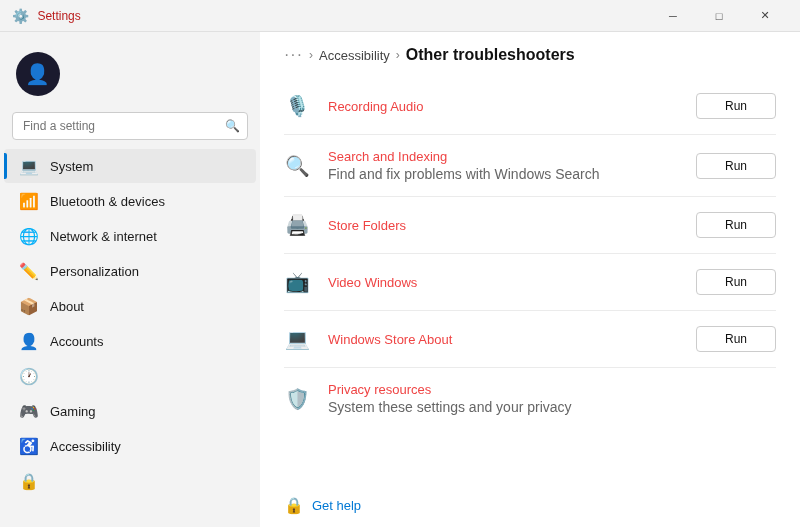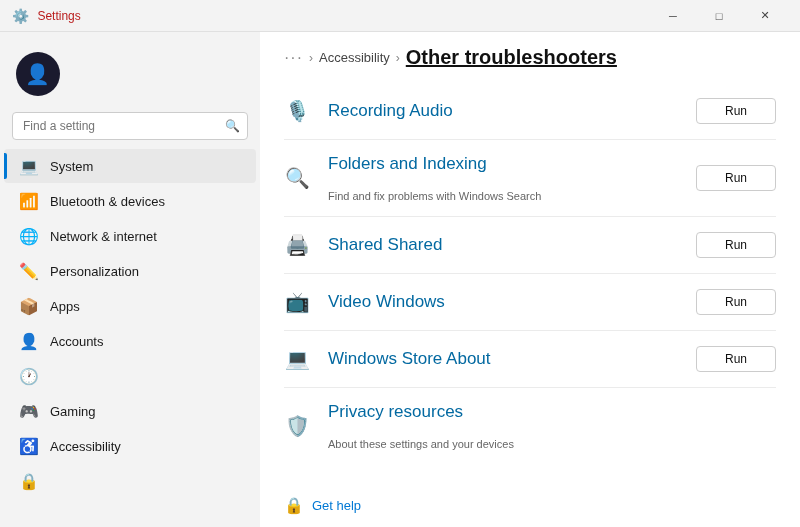--- a/index.html
+++ b/index.html
@@ -155,22 +155,21 @@
       font-size: 12px;
     }
     .breadcrumb-link {
       color: #444;
       cursor: pointer;
       text-decoration: none;
     }
     .breadcrumb-current {
       font-weight: 700;
       color: #111;
-      font-size: 20px;
-      text-decoration: underline;
+      font-size: 16px;
     }
 
     
     .troubleshooter-list {
       flex: 1;
       overflow-y: auto;
       padding: 4px 24px 16px 24px;
     }
 
     .ts-item {
@@ -186,28 +185,28 @@
       width: 28px; height: 28px;
       display: flex; align-items: center; justify-content: center;
       flex-shrink: 0;
       color: #444;
       font-size: 20px;
     }
     .ts-info {
       flex: 1;
     }
     .ts-name {
-      font-size: 17px;
-      color: #0369a1;
+      font-size: 13px;
+      color: #ef4444;
       font-weight: 400;
     }
     .ts-desc {
-      font-size: 11px;
+      font-size: 14px;
       color: #666;
-      margin-top: 16px;
+      margin-top: 2px;
     }
     .ts-action {
       flex-shrink: 0;
     }
     .run-btn {
       padding: 5px 24px;
       border: 1px solid #ccc;
       border-radius: 4px;
       background: white;
       font-size: 12px;
@@ -269,21 +268,21 @@
         <div class="nav-item">
     <span class="nav-icon">🌐</span>
     <span class="nav-label">Network &amp; internet</span>
   </div>
         <div class="nav-item">
     <span class="nav-icon">✏️</span>
     <span class="nav-label">Personalization</span>
   </div>
         <div class="nav-item">
     <span class="nav-icon">📦</span>
-    <span class="nav-label">Apps</span>
+    <span class="nav-label">About</span>
   </div>
         <div class="nav-item">
     <span class="nav-icon">👤</span>
     <span class="nav-label">Accounts</span>
   </div>
         <div class="nav-item">
     <span class="nav-icon">🕐</span>
   </div>
         <div class="nav-item">
     <span class="nav-icon">🎮</span>
@@ -314,29 +313,29 @@
     <div class="ts-icon">🎙️</div>
     <div class="ts-info">
       <div class="ts-name">Recording Audio</div>
 
     </div>
     <div class="ts-action"><button class="run-btn">Run</button></div>
   </div>
         <div class="ts-item">
     <div class="ts-icon">🔍</div>
     <div class="ts-info">
-      <div class="ts-name">Folders and Indexing</div>
+      <div class="ts-name">Search and Indexing</div>
       <div class="ts-desc">Find and fix problems with Windows Search</div>
     </div>
     <div class="ts-action"><button class="run-btn">Run</button></div>
   </div>
         <div class="ts-item">
     <div class="ts-icon">🖨️</div>
     <div class="ts-info">
-      <div class="ts-name">Shared Shared</div>
+      <div class="ts-name">Store Folders</div>
 
     </div>
     <div class="ts-action"><button class="run-btn">Run</button></div>
   </div>
         <div class="ts-item">
     <div class="ts-icon">📺</div>
     <div class="ts-info">
       <div class="ts-name">Video Windows</div>
 
     </div>
@@ -347,21 +346,21 @@
     <div class="ts-info">
       <div class="ts-name">Windows Store About</div>
 
     </div>
     <div class="ts-action"><button class="run-btn">Run</button></div>
   </div>
         <div class="ts-item">
     <div class="ts-icon">🛡️</div>
     <div class="ts-info">
       <div class="ts-name">Privacy resources</div>
-      <div class="ts-desc">About these settings and your devices</div>
+      <div class="ts-desc">System these settings and your privacy</div>
     </div>
     <div class="ts-action"></div>
   </div>
       </div>
 
     <div class="get-help">
       <span class="get-help-icon">🔒</span>
       <span>Get help</span>
     </div>
   </div>

